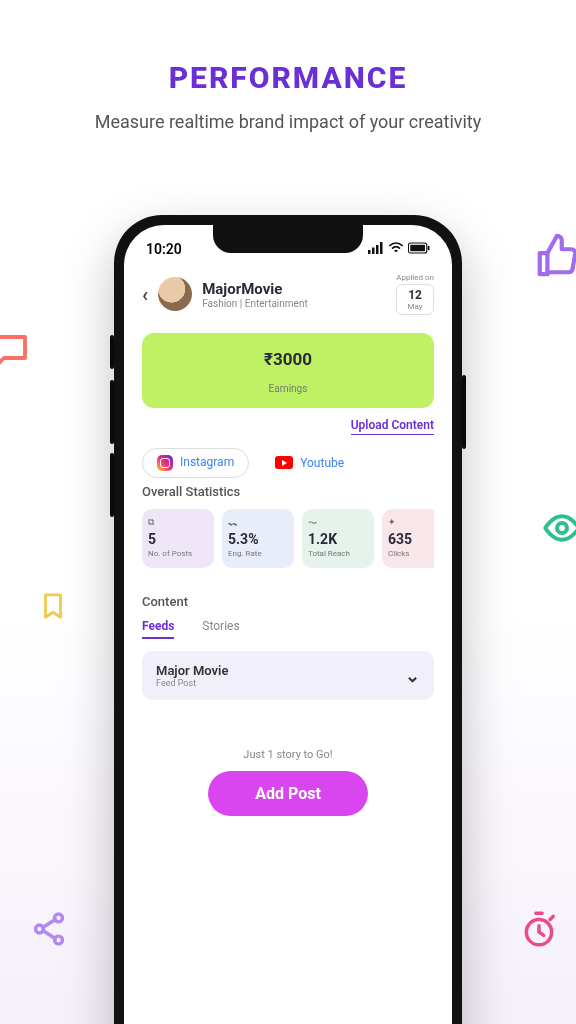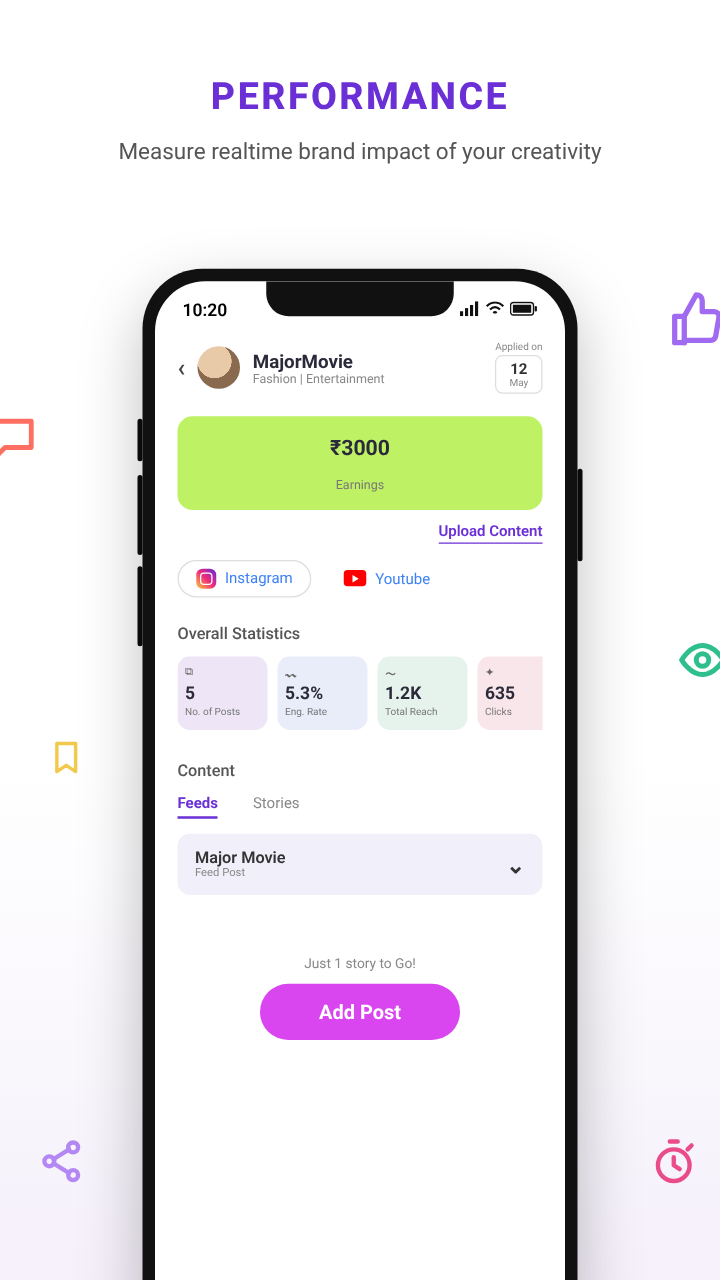--- a/index.html
+++ b/index.html
@@ -161,21 +161,21 @@
     border:1.2px solid #fff; border-radius:3px;
   }
   .yt-icon {
     width:18px; height:13px; background:#ff0000; border-radius:3px;
     display:flex; align-items:center; justify-content:center;
   }
   .yt-icon::after{
     content:""; border-left:5px solid #fff; border-top:3px solid transparent; border-bottom:3px solid transparent;
   }
 
-  .sect-title { font-size:13px; color:#555; margin-top:22px; font-weight:500; }
+  .sect-title { font-size:13px; color:#555; margin-top:6px; font-weight:500; }
 
   .stats-row {
     display:flex; gap:8px; margin-top:10px;
     overflow:hidden;
   }
   .stat {
     flex-shrink:0;
     width:72px;
     border-radius:10px;
     padding:8px 6px 10px;

